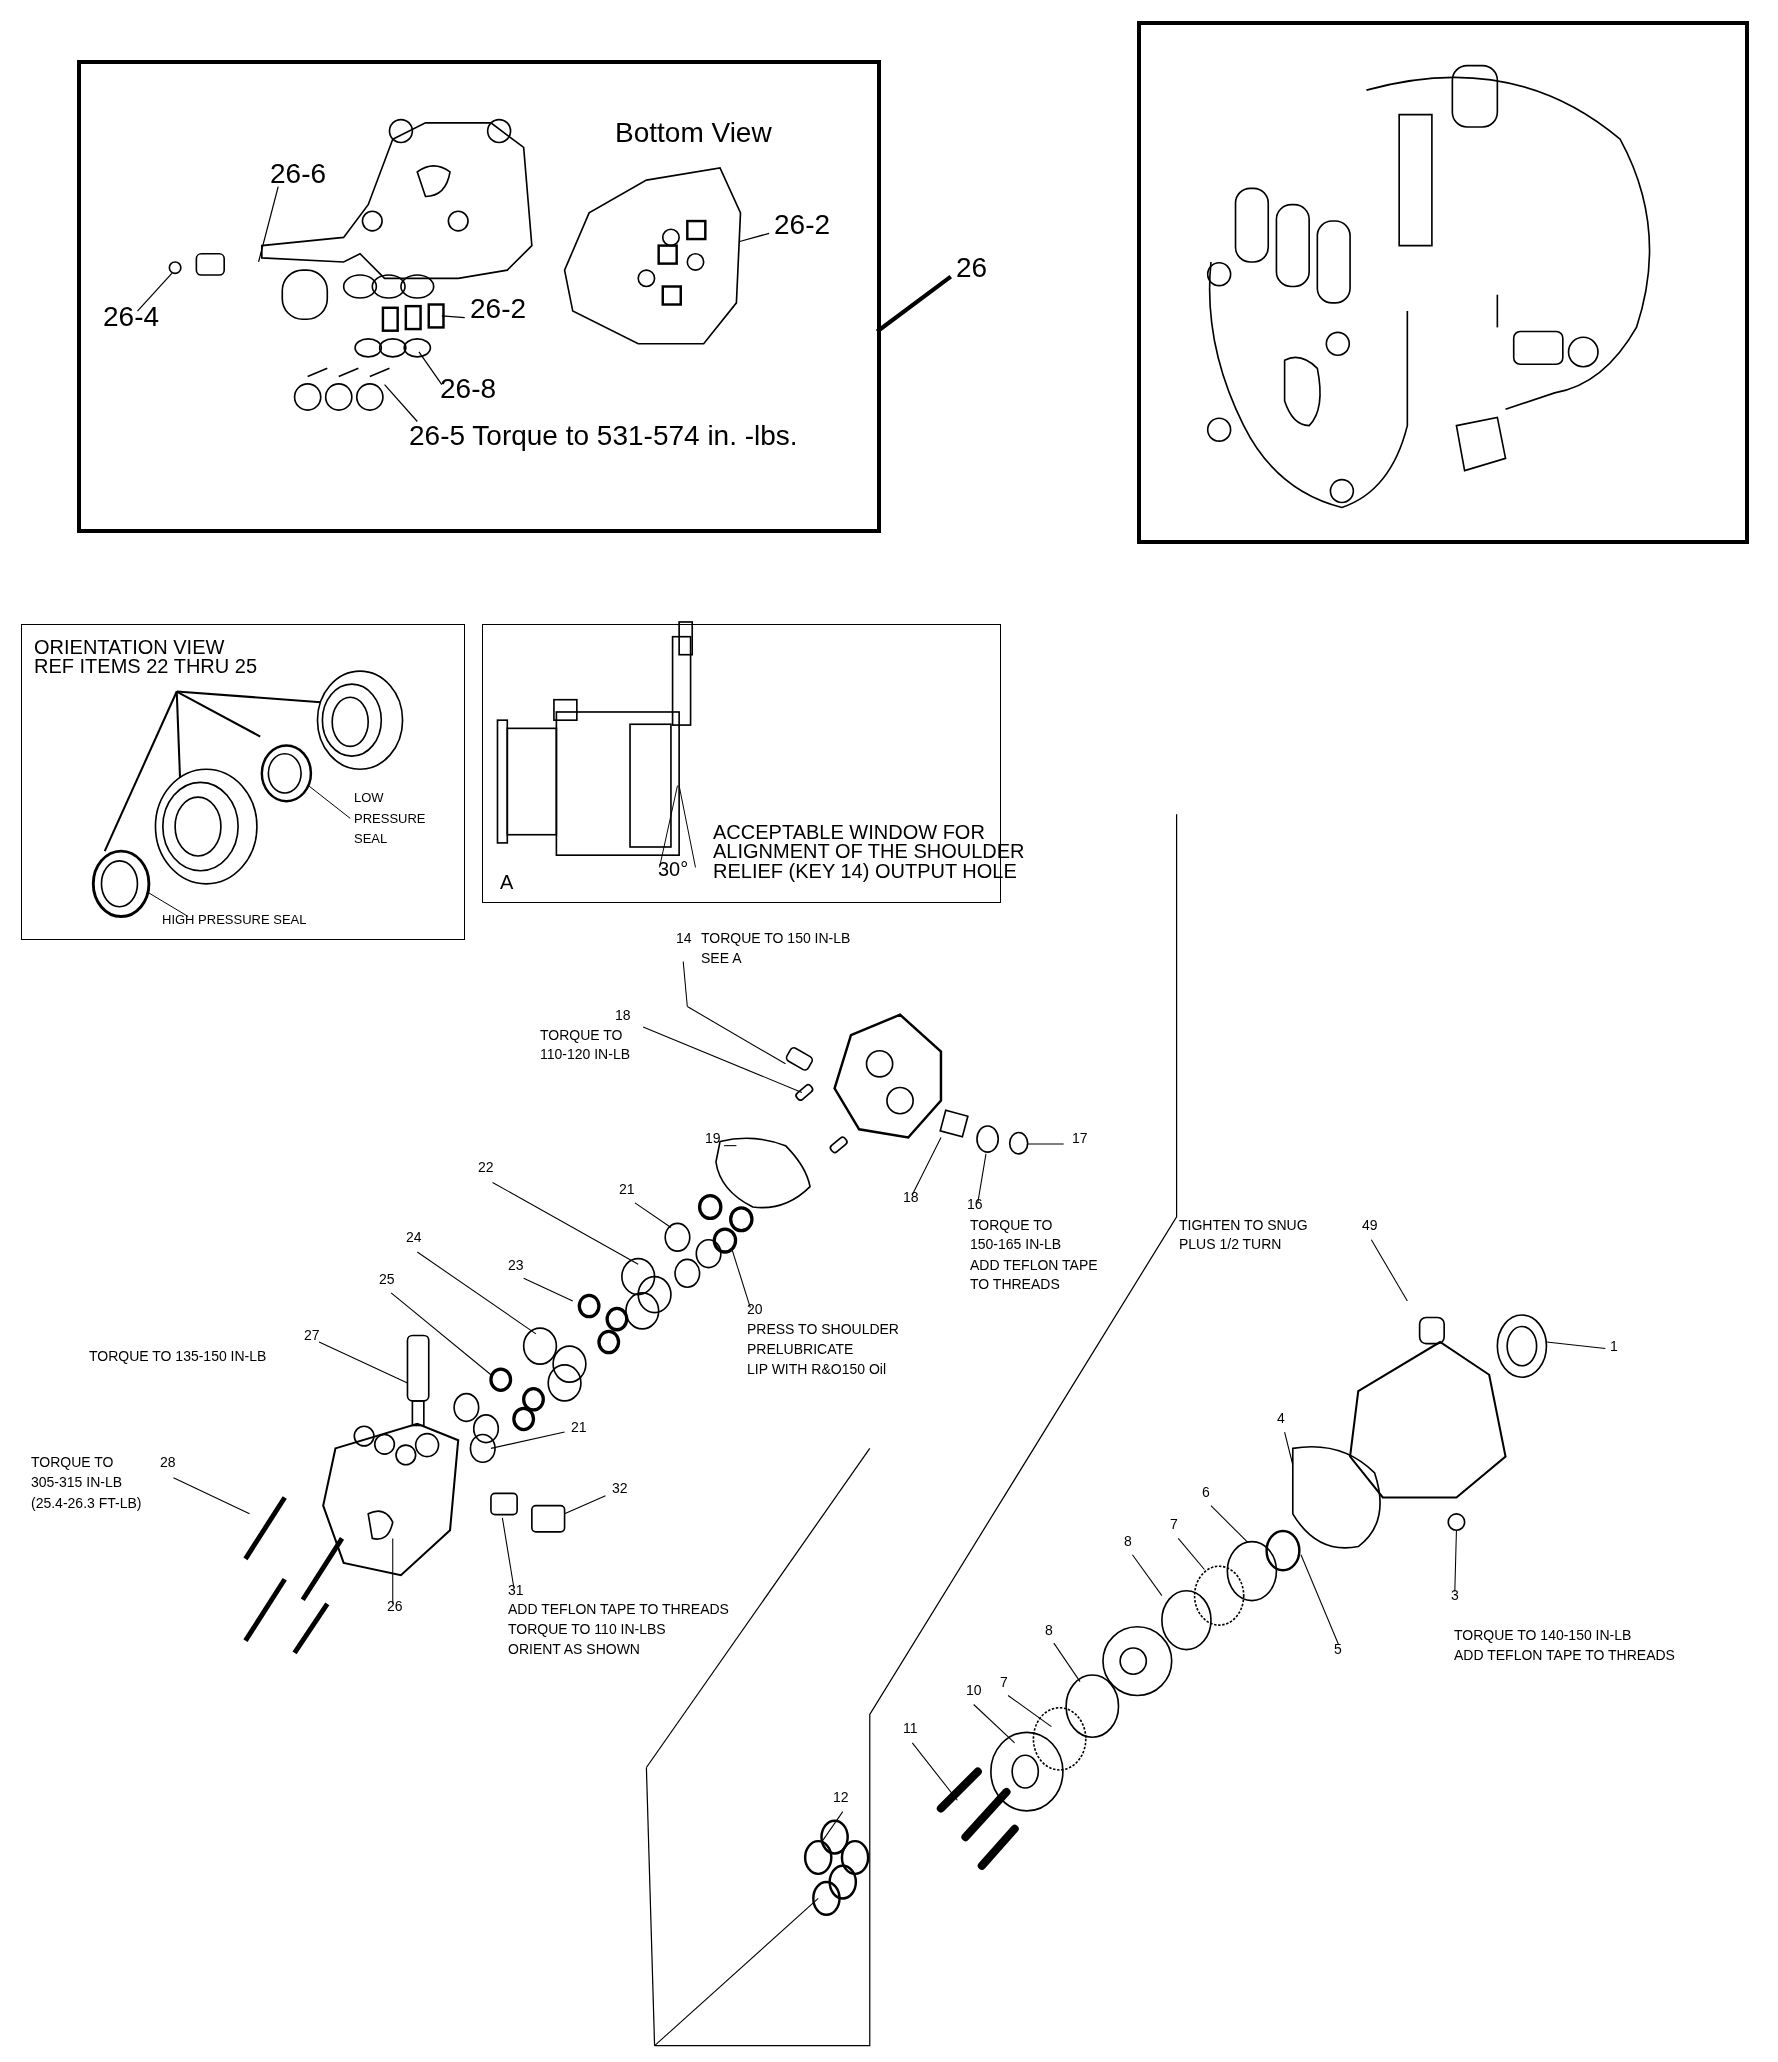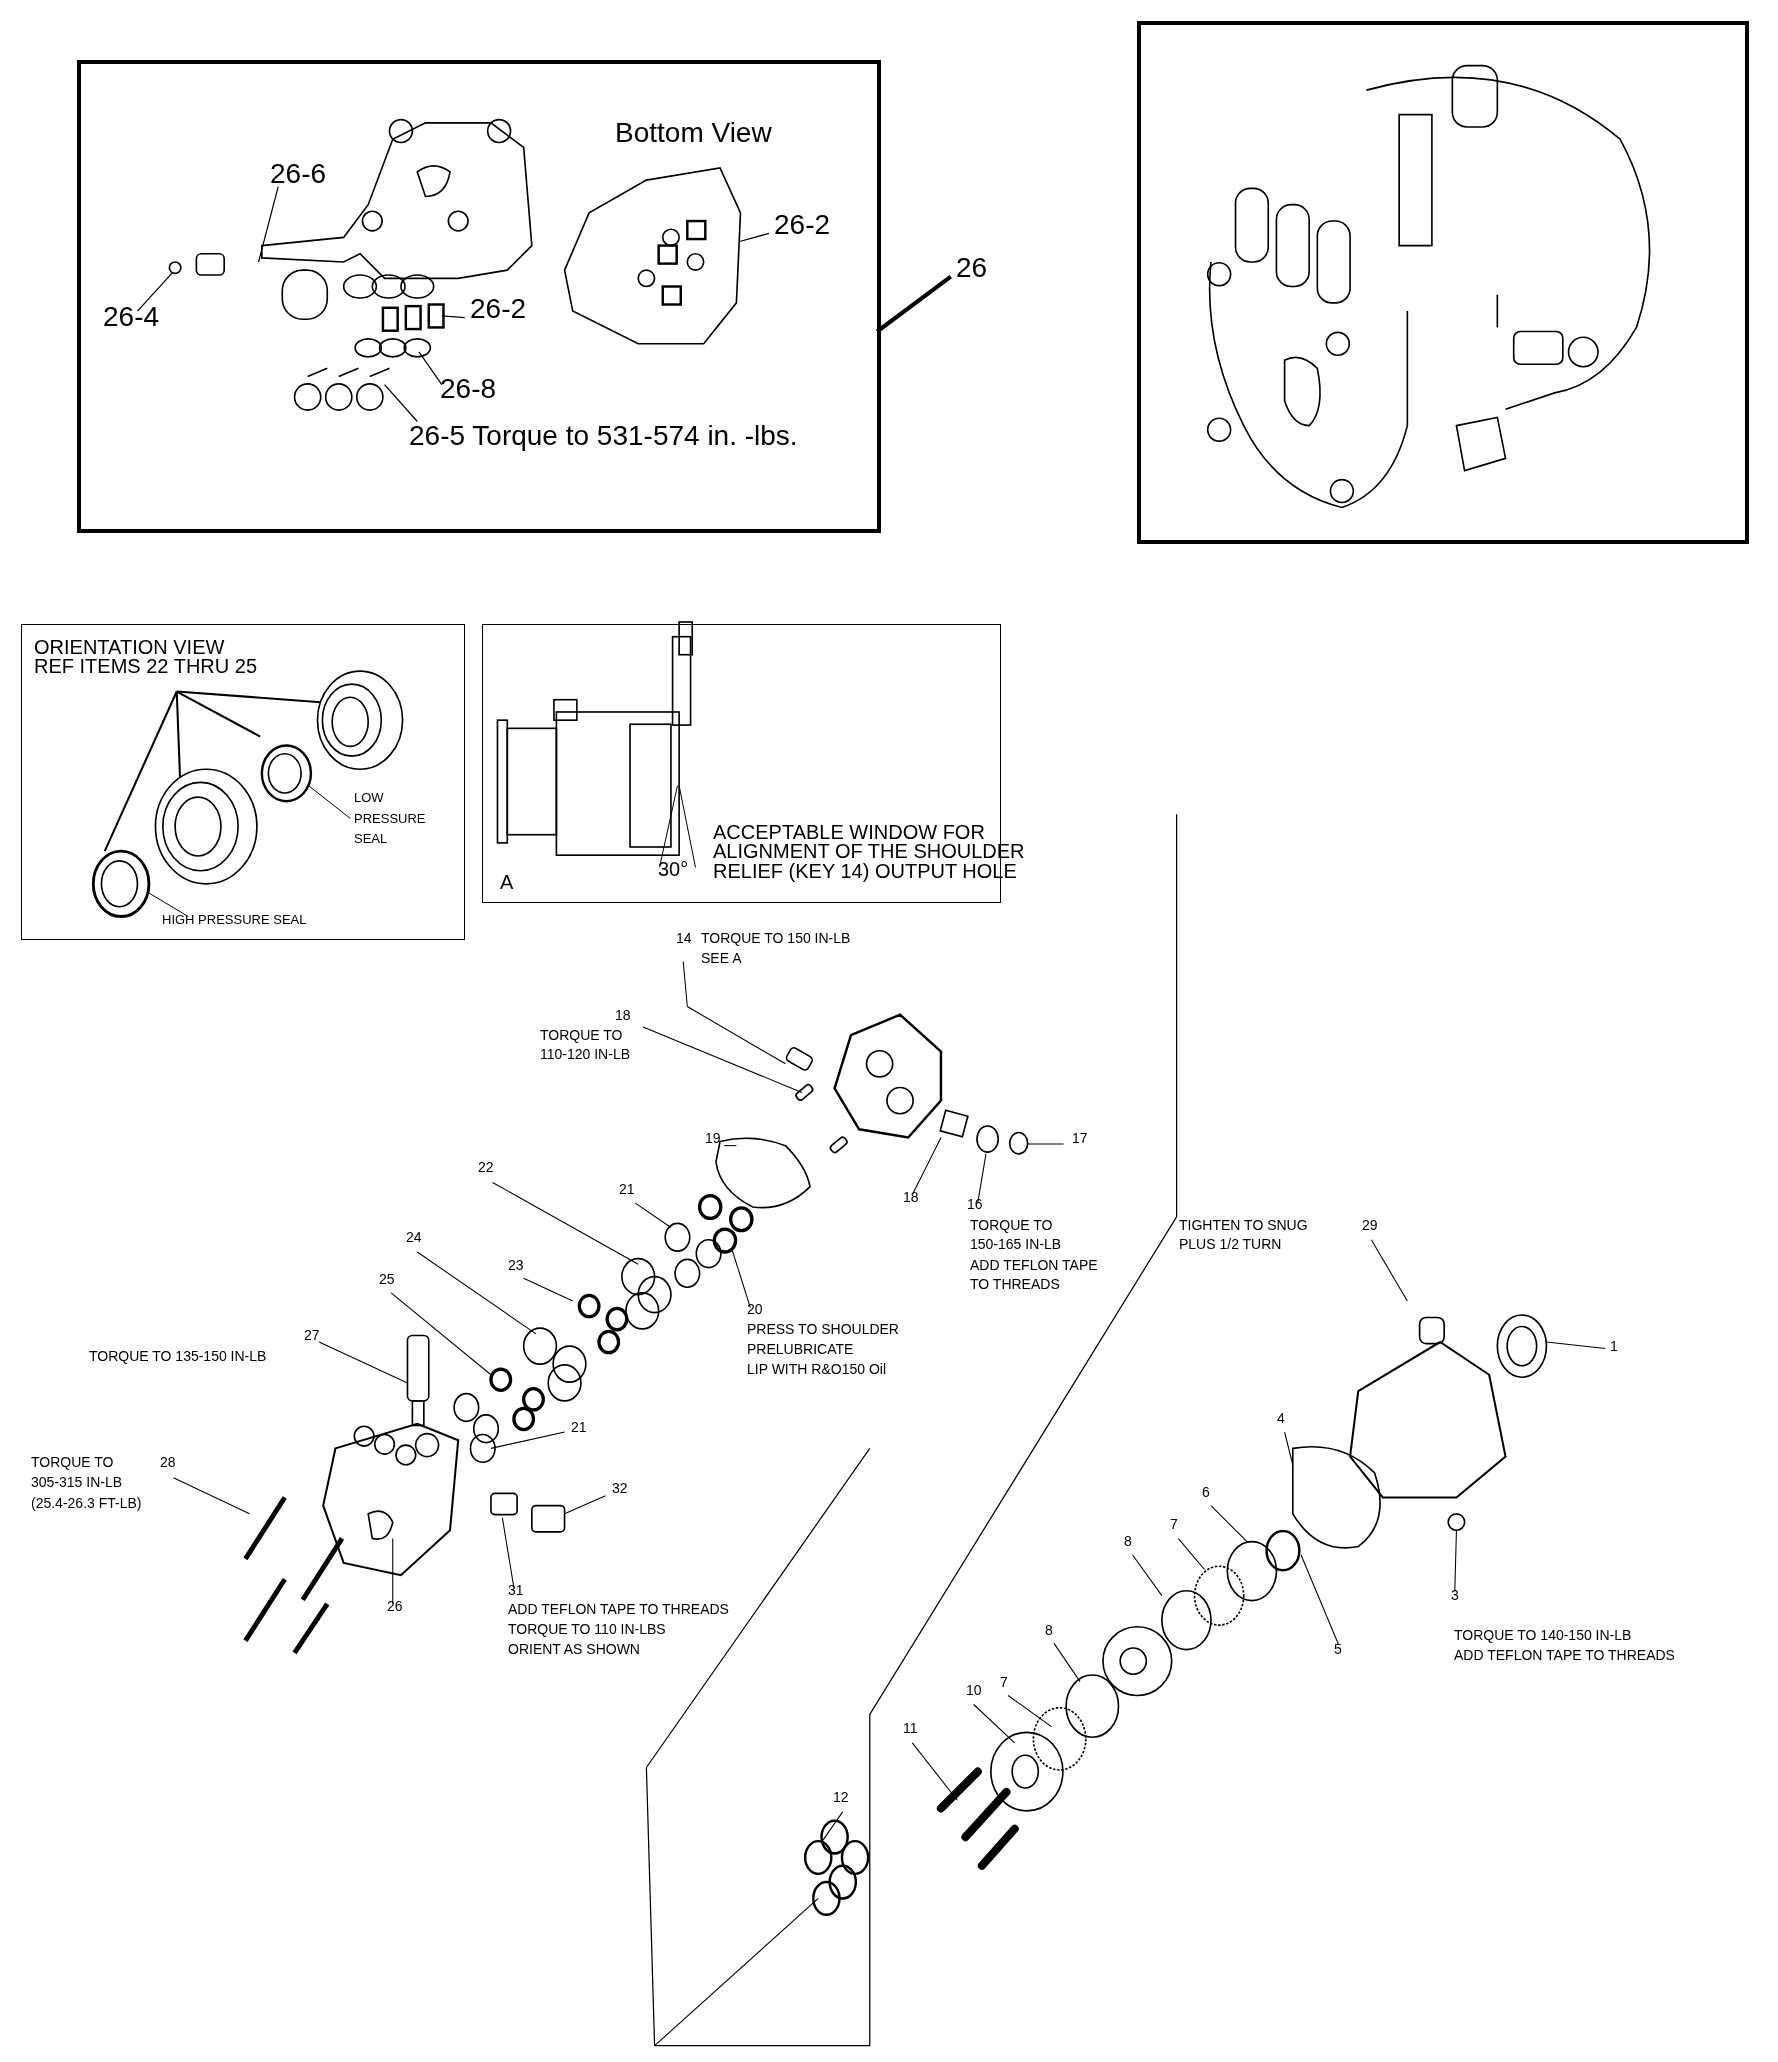--- a/index.html
+++ b/index.html
@@ -305,21 +305,21 @@
 
 <div class="lbl sm" style="left:612px;top:1481px">32</div>
 <div class="lbl sm" style="left:387px;top:1599px">26</div>
 <div class="lbl sm" style="left:508px;top:1583px">31</div>
 <div class="lbl sm" style="left:508px;top:1602px">ADD TEFLON TAPE TO THREADS</div>
 <div class="lbl sm" style="left:508px;top:1622px">TORQUE TO 110 IN-LBS</div>
 <div class="lbl sm" style="left:508px;top:1642px">ORIENT AS SHOWN</div>
 
 <div class="lbl sm" style="left:1179px;top:1218px">TIGHTEN TO SNUG</div>
 <div class="lbl sm" style="left:1179px;top:1237px">PLUS 1/2 TURN</div>
-<div class="lbl sm" style="left:1362px;top:1218px">29</div>
+<div class="lbl sm" style="left:1362px;top:1218px">49</div>
 
 <div class="lbl sm" style="left:1610px;top:1339px">1</div>
 <div class="lbl sm" style="left:1277px;top:1411px">4</div>
 <div class="lbl sm" style="left:1202px;top:1485px">6</div>
 <div class="lbl sm" style="left:1170px;top:1517px">7</div>
 <div class="lbl sm" style="left:1124px;top:1534px">8</div>
 <div class="lbl sm" style="left:1334px;top:1642px">5</div>
 <div class="lbl sm" style="left:1451px;top:1588px">3</div>
 <div class="lbl sm" style="left:1454px;top:1628px">TORQUE TO 140-150 IN-LB</div>
 <div class="lbl sm" style="left:1454px;top:1648px">ADD TEFLON TAPE TO THREADS</div>

